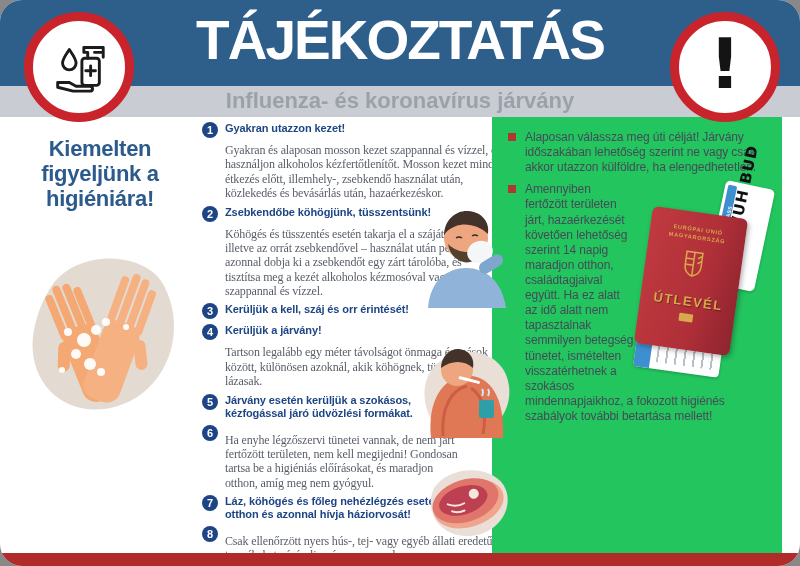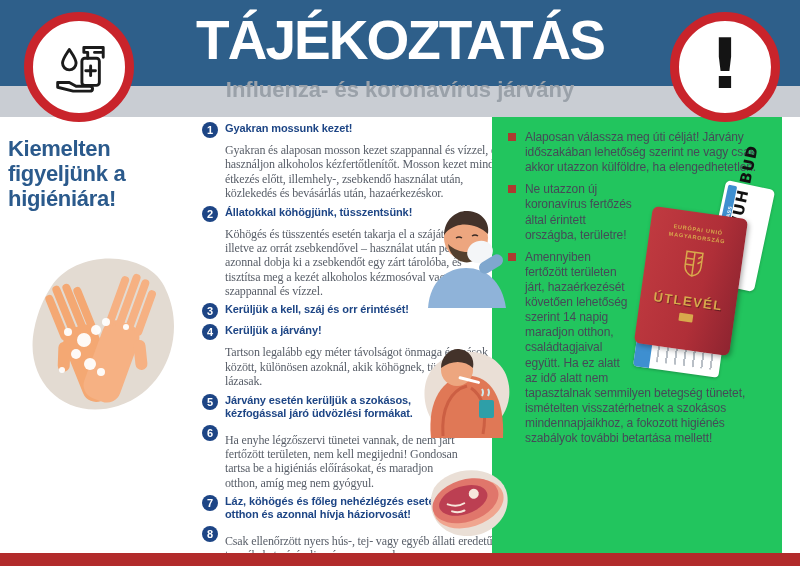--- a/index.html
+++ b/index.html
@@ -1,33 +1,33 @@
 <!DOCTYPE html>
 <html lang="hu"><head>
 <meta charset="utf-8">
 <style>
   html,body{margin:0;padding:0;background:#888;}
   .poster{position:relative;width:800px;height:566px;background:#ffffff;overflow:hidden;
-    font-family:"Liberation Sans","DejaVu Sans",sans-serif;}
+    font-family:"Liberation Sans","DejaVu Sans",sans-serif;border-radius:22px;}
   
   .hdr-blue{position:absolute;left:0;top:0;width:800px;height:86px;background:#2E5F8A;}
   .hdr-gray{position:absolute;left:0;top:86px;width:800px;height:31px;background:#C9CDD3;}
   .hdr-title{position:absolute;left:140px;right:140px;top:13px;text-align:center;
     color:#fff;font-weight:700;font-size:55px;letter-spacing:-2px;line-height:1;
     font-family:"Liberation Sans",sans-serif;}
-  .hdr-sub{position:absolute;left:140px;right:140px;top:78px;text-align:center;
+  .hdr-sub{position:absolute;left:140px;right:140px;top:89px;text-align:center;
     color:#9AA1A9;font-weight:700;font-size:22px;line-height:1.1;}
   .ring{position:absolute;width:92px;height:92px;border-radius:50%;background:#fff;
     border:9px solid #C9242B;top:12px;display:flex;align-items:center;justify-content:center;z-index:5;}
   .ring-left{left:24px;}
   .ring-right{left:670px;}
   .excl{font-size:70px;font-weight:900;color:#141414;line-height:1;margin-top:-6px;
     font-family:"DejaVu Sans",sans-serif;}
   
-  .headline{position:absolute;left:8px;top:136px;width:184px;
+  .headline{position:absolute;left:8px;top:136px;width:184px;text-align:center;
     color:#2B5A8C;font-weight:800;font-size:22px;line-height:1.14;letter-spacing:-0.3px;}
   .handwash{position:absolute;left:6px;top:232px;}
   
   .advice{position:absolute;left:202px;top:122px;width:306px;}
   .item{display:flex;margin-bottom:5px;}
   .num{flex:0 0 16px;width:16px;height:16px;border-radius:50%;background:#1D4585;color:#fff;
     font-size:11px;font-weight:700;display:flex;align-items:center;justify-content:center;
     margin-right:7px;margin-top:0px;}
   .itxt{flex:1;min-width:0;}
   .ihead{color:#1D4585;font-weight:700;font-size:11px;line-height:1.18;letter-spacing:-0.1px;}
@@ -135,29 +135,29 @@
           <circle cx="56" cy="138" r="3"></circle>
       </g>
     </svg>
   </div>
 
   <div class="advice">
 
     <div class="item">
       <div class="num">1</div>
       <div class="itxt">
-        <div class="ihead">Gyakran mossunk kezet!</div>
+        <div class="ihead">Gyakran utazzon kezet!</div>
         <div class="ibody">Gyakran és alaposan mosson kezet szappannal és vízzel, és használjon alkoholos kézfertőtlenítőt. Mosson kezet minden étkezés előtt, illemhely-, zsebkendő használat után, közlekedés és bevásárlás után, hazaérkezéskor.</div>
       </div>
     </div>
 
     <div class="item">
       <div class="num">2</div>
       <div class="itxt">
-        <div class="ihead">Állatokkal köhögjünk, tüsszentsünk!</div>
+        <div class="ihead">Zsebkendőbe köhögjünk, tüsszentsünk!</div>
         <div class="ibody w250">Köhögés és tüsszentés esetén takarja el a száját, illetve az orrát zsebkendővel – használat után pedig azonnal dobja ki a zsebkendőt egy zárt tárolóba, és tisztítsa meg a kezét alkoholos kézmosóval vagy szappannal és vízzel.</div>
       </div>
     </div>
 
     <div class="item">
       <div class="num">3</div>
       <div class="itxt">
         <div class="ihead">Kerüljük a kell, száj és orr érintését!</div>
       </div>
     </div>
@@ -272,21 +272,20 @@
         <div class="pp-chip"></div>
       </div>
       <div class="ticket-bottom">
         <div class="corner"></div>
         <div class="dashes"></div>
       </div>
     </div>
 
     <div class="bullet">
       <span class="sq"></span>
-      <span>Ne utazzon új koronavírus fertőzés által érintett országba, területre!</span>
     </div>
 
     <div class="bullet">
       <span class="sq"></span>
       <span>Amennyiben fertőzött területen járt, hazaérkezését követően lehetőség szerint 14 napig maradjon otthon, családtagjaival együtt. Ha ez alatt az idő alatt nem tapasztalnak semmilyen betegség tünetet, ismételten visszatérhetnek a szokásos mindennapjaikhoz, a fokozott higiénés szabályok további betartása mellett!</span>
     </div>
 
 
   </div>
 

